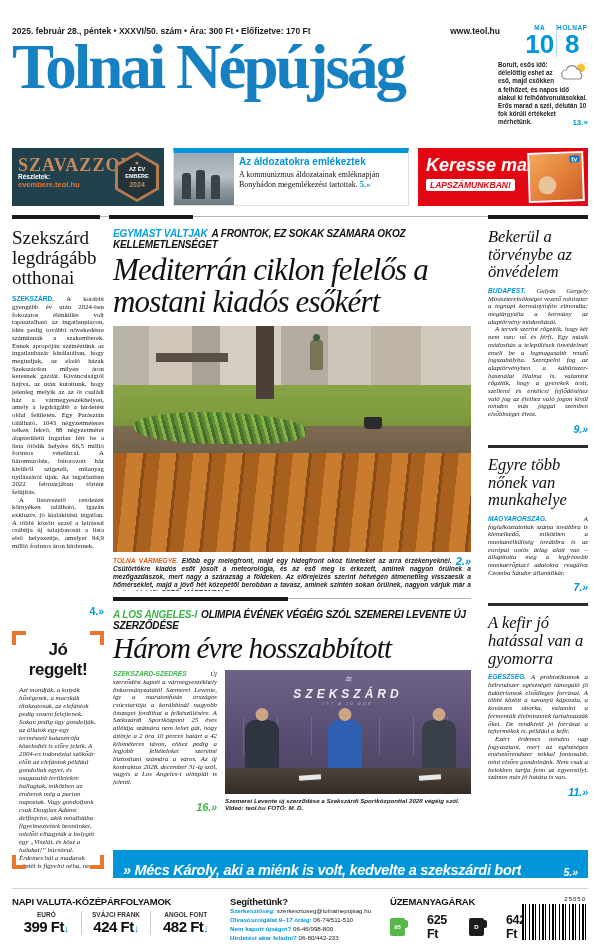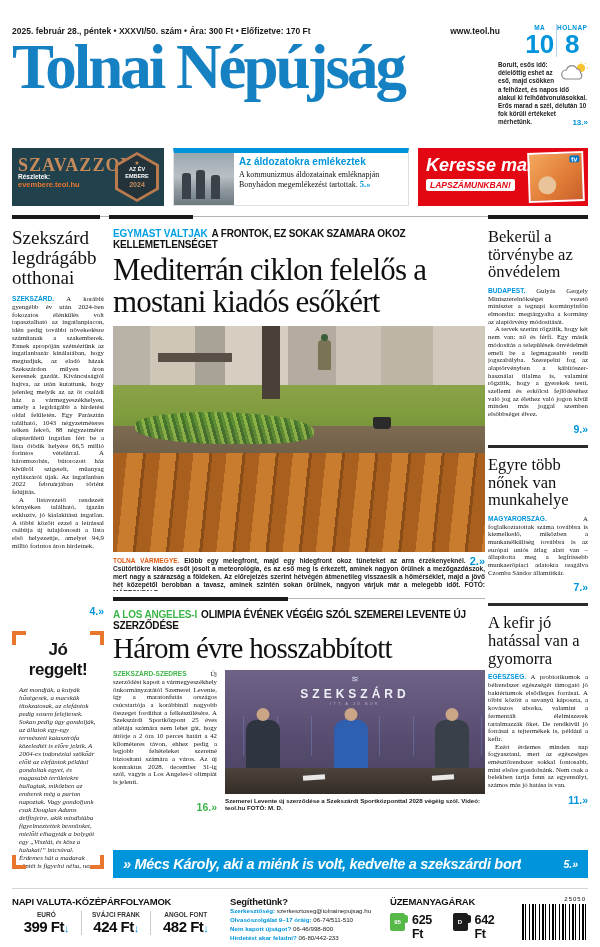--- a/index.html
+++ b/index.html
@@ -58,21 +58,21 @@
 
   
   .rule { position:relative; border-top:1px solid #b5b5b5; margin:10px 0 8px; height:4px; }
   .rule .bar { position:absolute; top:-2.5px; height:4px; background:#1a1a1a; }
   .b-a { left:0; width:88px; } .b-b { left:97px; width:84px; } .b-c { right:0; width:100px; }
 
   
   .main { display:flex; gap:9px; height:650px; overflow:hidden; }
   .leftcol { width:92px; flex:none; }
   .centerwrap { flex:1; display:flex; flex-direction:column; min-width:0; }
-  .centerrow { display:flex; gap:3px; flex:1; min-height:0; }
+  .centerrow { display:flex; gap:17px; flex:1; min-height:0;font-style:italic; }
   .centercol { flex:1; min-width:0; }
   .rightcol { width:100px; flex:none; }
 
   .serifbody { font-family:"Liberation Serif", serif; font-size:6.8px; line-height:7.7px; text-align:justify; color:#151515; }
   .indent { text-indent:7px; }
   .loc { font-family:"Liberation Sans", sans-serif; font-weight:800; font-size:6.6px; color:#0095db; }
   .loc.green { color:#3db54a; }
   .refline { text-align:right; margin-top:1px; }
   .pref { color:#0095db; font-weight:800; font-size:10.5px; font-family:"Liberation Sans", sans-serif; }
   .pref.green { color:#3db54a; }
@@ -132,21 +132,21 @@
   .sp-table { position:absolute; left:0; right:0; bottom:0; height:26px; background:linear-gradient(180deg,#4d443c,#332c26); }
   .sp-man { position:absolute; bottom:22px; width:34px; height:52px; border-radius:10px 10px 0 0; }
   .sp-man.m1 { left:8%; background:#2e3440; }
   .sp-man.m2 { left:42%; background:#2f5fb0; }
   .sp-man.m3 { right:6%; background:#39404a; }
   .sp-man::before { content:""; position:absolute; left:50%; top:-12px; transform:translateX(-50%); width:13px; height:13px; border-radius:50%; background:#caa586; }
   .sp-paper { position:absolute; bottom:14px; width:22px; height:5px; background:#e8e8e8; transform:rotate(-4deg); }
   .pp1 { left:30%; } .pp2 { right:12%; }
   .sp-caption { margin-top:3px; font-size:6.2px; font-weight:700; color:#222; }
 
-  .banner { margin-top:8px; height:28px; background:#0095db; color:#fff; display:flex; align-items:center; padding:0 10px; }
+  .banner { margin-top:8px; height:28px; background:#0095db; color:#fff; display:flex; align-items:flex-end; padding:0 10px; }
   .banner .btxt { font-weight:800; font-style:italic; font-size:14.5px; letter-spacing:-0.3px; white-space:nowrap; overflow:hidden; }
   .banner .bref { margin-left:auto; font-weight:800; font-style:italic; font-size:10.5px; padding-left:8px; }
 
   
   .rtitle { font-family:"Liberation Serif", serif; font-weight:400; font-size:16.5px; line-height:1.07; color:#0f0f0f; margin-bottom:6px; }
   .rart .serifbody { overflow:hidden; }
   .rbar { height:3px; background:#2b2b2b; margin:8px 0; }
 
   
   .footer { border-top:1px solid #d5d5d5; margin-top:10px; padding-top:7px; display:flex; gap:10px; height:64px; }
@@ -155,21 +155,21 @@
   .currow { display:flex; margin-top:4px; }
   .curcell { flex:1; text-align:center; padding:0 4px; }
   .curcell + .curcell { border-left:1px solid #ccc; }
   .curlabel { font-size:6.5px; font-weight:700; color:#333; }
   .curval { font-size:15px; font-weight:800; color:#0d0d0d; letter-spacing:-0.5px; }
   .curarrow { color:#0095db; font-weight:800; font-size:11px; }
   .fx-help { width:150px; flex:none; }
   .helpline { font-size:6.2px; line-height:1.45; color:#1a1a1a; }
   .helpline .hl { color:#0095db; font-weight:800; }
   .fx-fuel { width:118px; flex:none; }
-  .fuelrow { display:flex; align-items:flex-start; gap:7px; margin-top:6px; }
+  .fuelrow { display:flex; align-items:center; gap:22px; margin-top:6px; }
   .pump { width:15px; height:18px; border-radius:2px; position:relative; display:inline-flex; align-items:center; justify-content:center; color:#fff; font-size:6px; font-weight:800; flex:none; }
   .pump::after { content:""; position:absolute; right:-3px; top:2px; width:3px; height:8px; border-radius:0 2px 2px 0; background:inherit; }
   .pump.green { background:#56b947; }
   .pump.dark { background:#1c1c1c; }
   .fuelprice { font-weight:800; font-size:12.5px; letter-spacing:-0.3px; }
   .fx-barcode { flex:1; position:relative; }
   .bc-top { position:absolute; right:2px; top:0; font-size:6px; letter-spacing:1px; color:#111; }
   .bc-bars { position:absolute; left:4px; right:0; top:8px; height:36px;
       background:repeating-linear-gradient(90deg,#000 0 2px,#fff 2px 3px,#000 3px 4px,#fff 4px 7px,#000 7px 8px,#fff 8px 10px); }
   .bc-num { position:absolute; left:0; bottom:0; font-size:5.5px; letter-spacing:1.5px; color:#111; }

